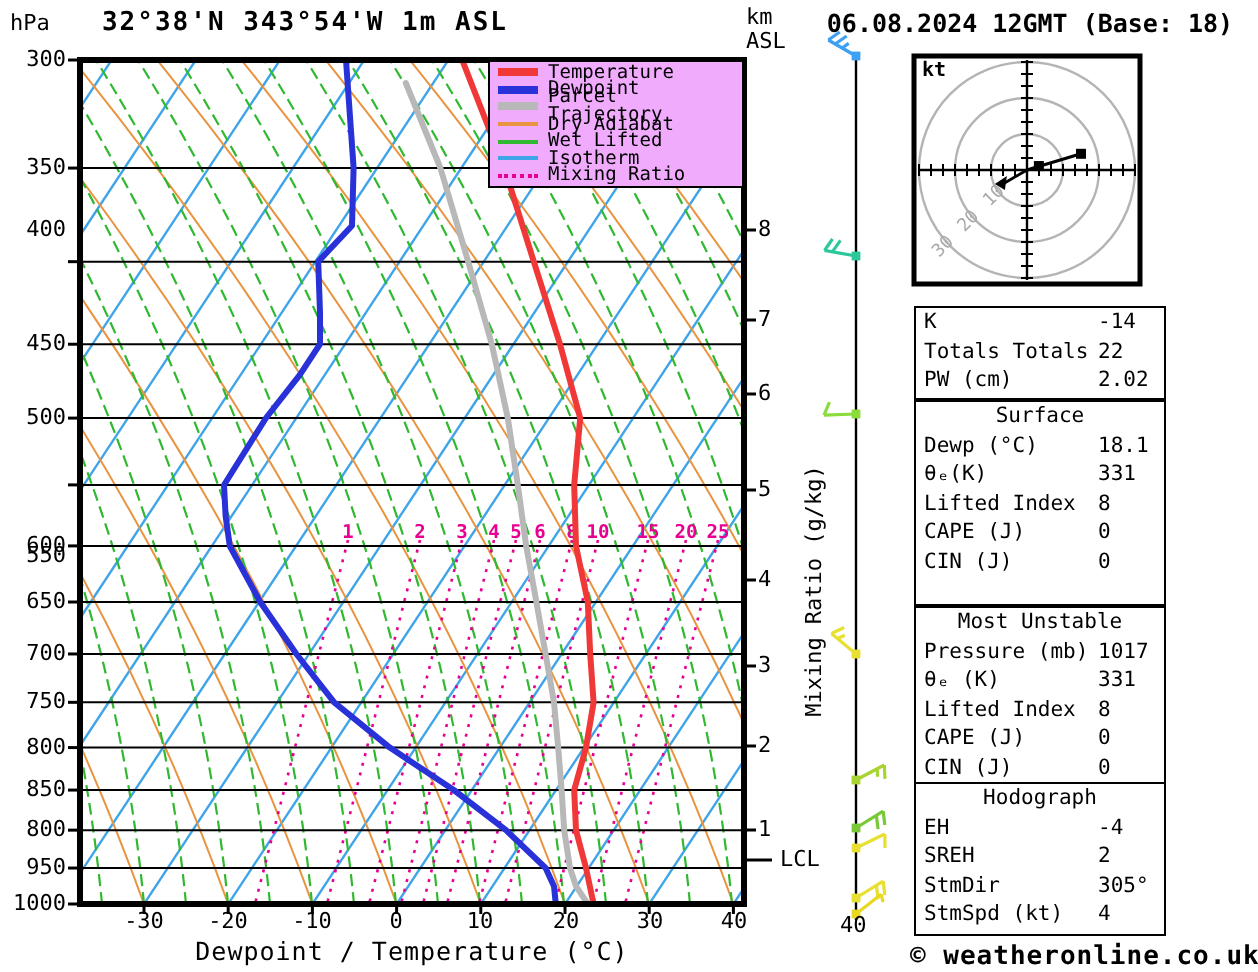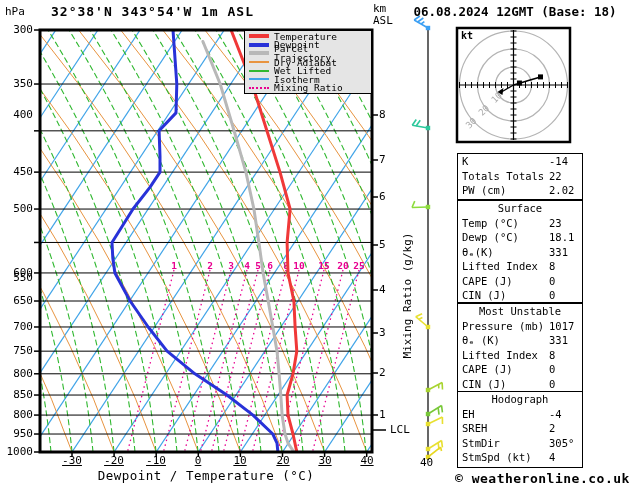--- a/index.html
+++ b/index.html
@@ -3,25 +3,25 @@
 <meta charset="utf-8">
 <style>
   html,body{margin:0;padding:0;background:#fff;width:629px;height:486px;overflow:hidden;}
   #app{position:relative;width:629px;height:486px;font-family:"DejaVu Sans Mono","Liberation Mono",monospace;color:#000;}
   #chart-svg{position:absolute;left:0;top:0;z-index:1;}
   .abs{position:absolute;z-index:5;white-space:pre;}
   .title{font-size:13px;font-weight:bold;letter-spacing:1px;}
   .datetitle{font-size:12.5px;font-weight:bold;}
   .unit{font-size:11px;}
   .plabel{position:absolute;width:31px;text-align:right;font-size:11px;line-height:12px;}
-  .xlabel{position:absolute;width:40px;text-align:center;font-size:11px;line-height:12px;text-decoration:underline;}
+  .xlabel{position:absolute;width:40px;text-align:center;font-size:11px;line-height:12px;}
   .kmlabel{position:absolute;font-size:11px;line-height:12px;}
   .axiscap{font-size:12.5px;letter-spacing:0.5px;}
   .mixcap{font-size:11px;transform:rotate(-90deg);transform-origin:center;}
-  .legend{position:absolute;left:244px;top:30px;width:128px;height:64px;border:1.5px solid #000;background:#e5e5e5;z-index:6;padding:1px 0 0 4px;box-sizing:border-box;}
+  .legend{position:absolute;left:244px;top:30px;width:128px;height:64px;border:1.5px solid #000;background:#f0abfc;z-index:6;padding:1px 0 0 4px;box-sizing:border-box;}
   .legrow{display:flex;align-items:center;height:8.6px;}
   .legswatch{width:20px;margin-right:5px;flex:none;}
   .leglabel{font-size:9.5px;line-height:9px;}
   .statbox{position:absolute;left:457px;width:126px;border:1.5px solid #000;background:#fff;box-sizing:border-box;z-index:5;}
   .statrow{position:relative;height:14.5px;font-size:10.5px;line-height:14.5px;padding-left:4px;}
   .statval{position:absolute;left:91px;top:0;}
   .stathead{height:14.5px;font-size:10.5px;line-height:15px;text-align:center;}
   .footer{font-size:13px;font-weight:bold;letter-spacing:0.5px;}
   .ktlabel{font-size:10px;font-weight:bold;}
   .stafflabel{font-size:11px;}
@@ -358,21 +358,20 @@
   <div class="abs ktlabel" style="left:461px;top:30px;">kt</div>
 
   <div class="statbox" style="top:153px;height:47px;" id="box-indices">
       <div class="statrow"><span>K</span><span class="statval">-14</span></div>
       <div class="statrow"><span>Totals Totals</span><span class="statval">22</span></div>
       <div class="statrow"><span>PW (cm)</span><span class="statval">2.02</span></div>
     </div>
   <div class="statbox" style="top:200px;height:103px;">
     <div class="stathead">Surface</div>
     <div id="box-surface">
-        <div class="statrow"><span>Temp (°C)</span><span class="statval">23</span></div>
         <div class="statrow"><span>Dewp (°C)</span><span class="statval">18.1</span></div>
         <div class="statrow"><span>θₑ(K)</span><span class="statval">331</span></div>
         <div class="statrow"><span>Lifted Index</span><span class="statval">8</span></div>
         <div class="statrow"><span>CAPE (J)</span><span class="statval">0</span></div>
         <div class="statrow"><span>CIN (J)</span><span class="statval">0</span></div>
       </div>
   </div>
   <div class="statbox" style="top:303px;height:104px;">
     <div class="stathead">Most Unstable</div>
     <div id="box-mu">

